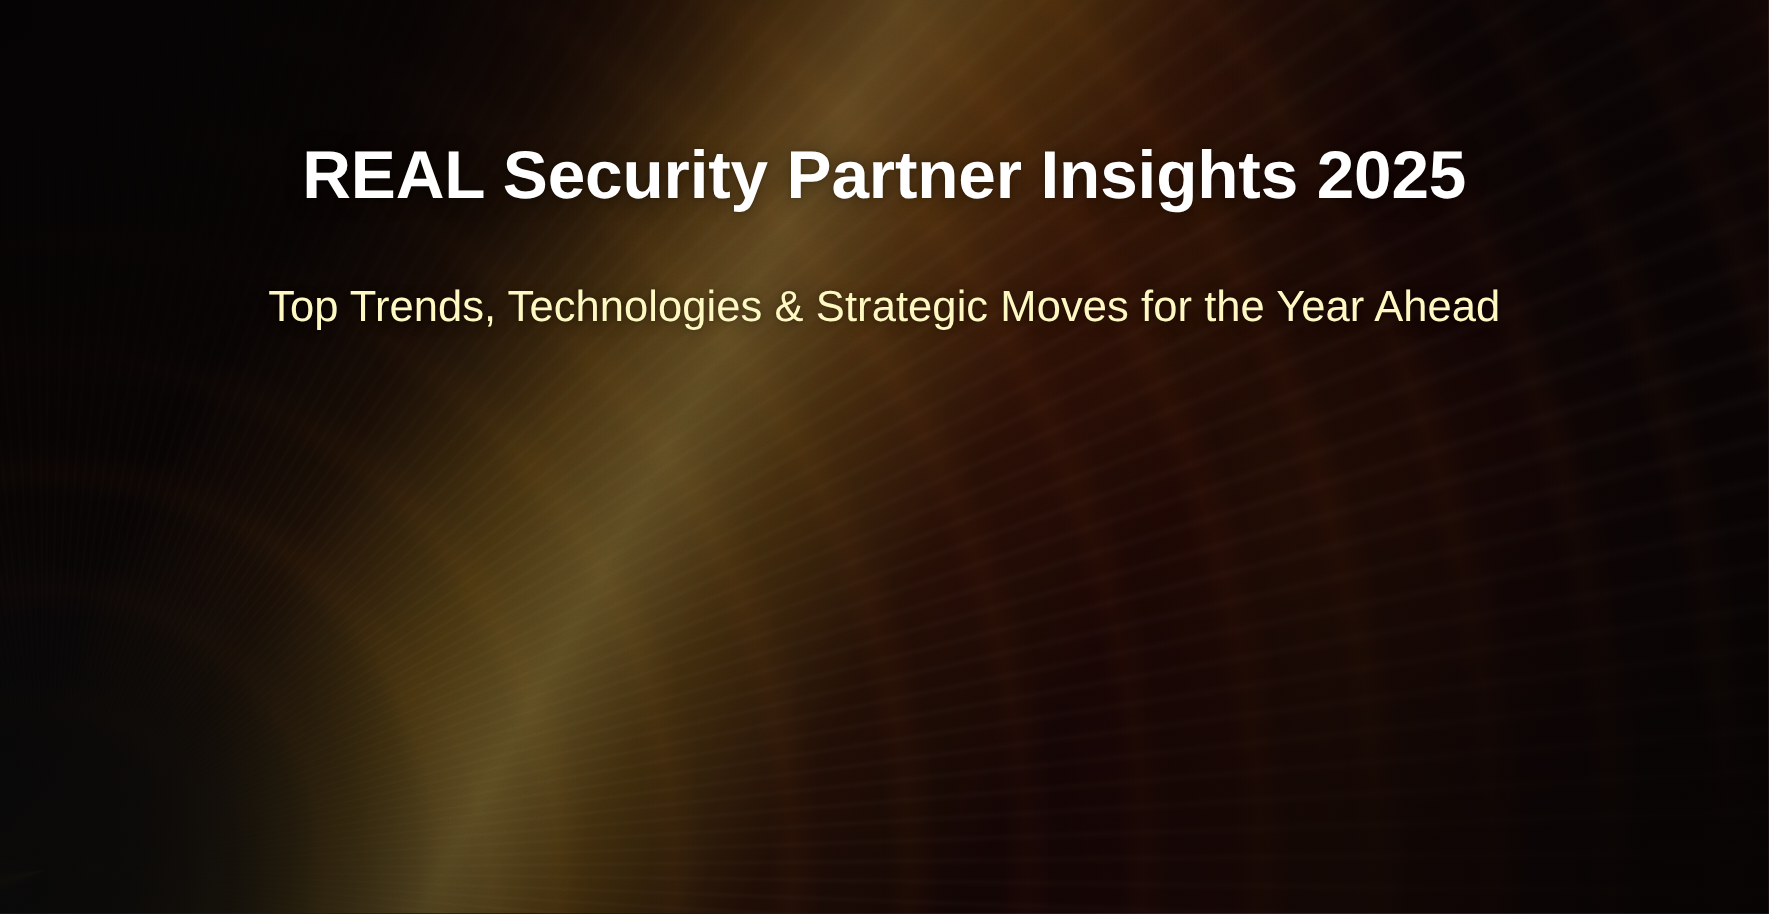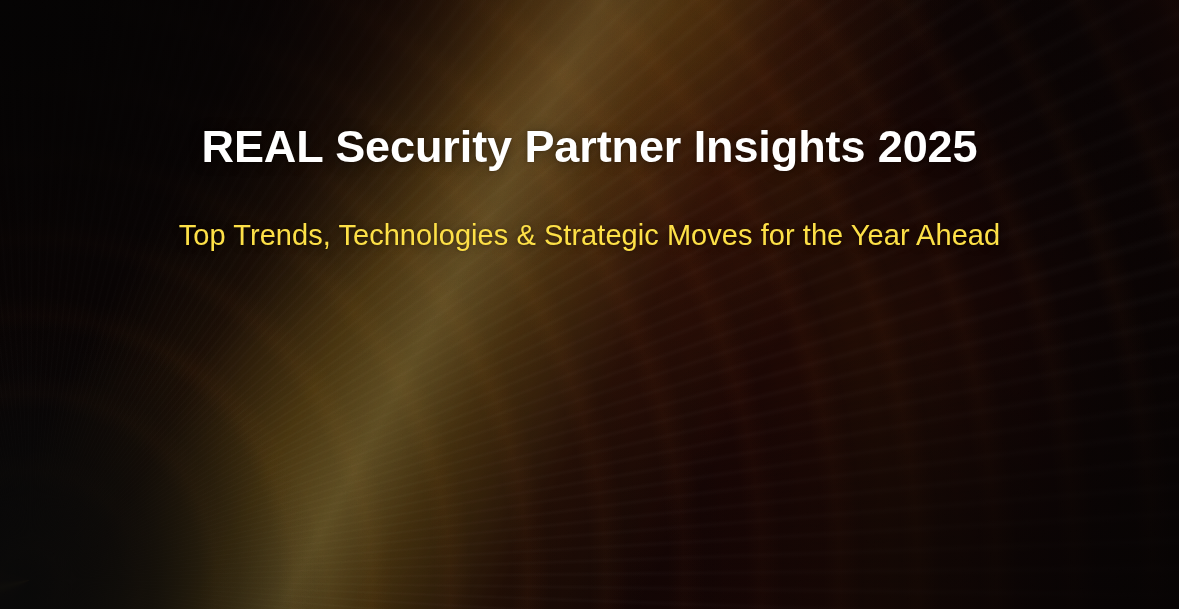--- a/index.html
+++ b/index.html
@@ -186,39 +186,39 @@
   .content {
     position: absolute;
     left: 0;
     right: 0;
     top: 0;
     bottom: 0;
     display: flex;
     flex-direction: column;
     align-items: center;
     justify-content: flex-start;
-    padding-top: 118px;
+    padding-top: 88px;
     text-align: center;
   }
 
   .headline {
     margin: 0;
     color: #ffffff;
     font-size: 45px;
     font-weight: 700;
     line-height: 58px;
     letter-spacing: -0.1px;
     text-shadow: 0 1px 14px rgba(0,0,0,0.36), 0 0 3px rgba(0,0,0,0.22);
     max-width: 1000px;
   }
   .headline .line { display: block; }
 
   .subhead {
     margin: 40px 0 0 0;
-    color: #fde047;
+    color: #fef9c3;
     font-size: 29px;
     font-weight: 400;
     line-height: 38px;
     letter-spacing: 0.05px;
     text-shadow: 0 1px 10px rgba(0,0,0,0.34), 0 0 3px rgba(0,0,0,0.20);
     max-width: 1040px;
   }
 </style>
 </head>
 <body>

